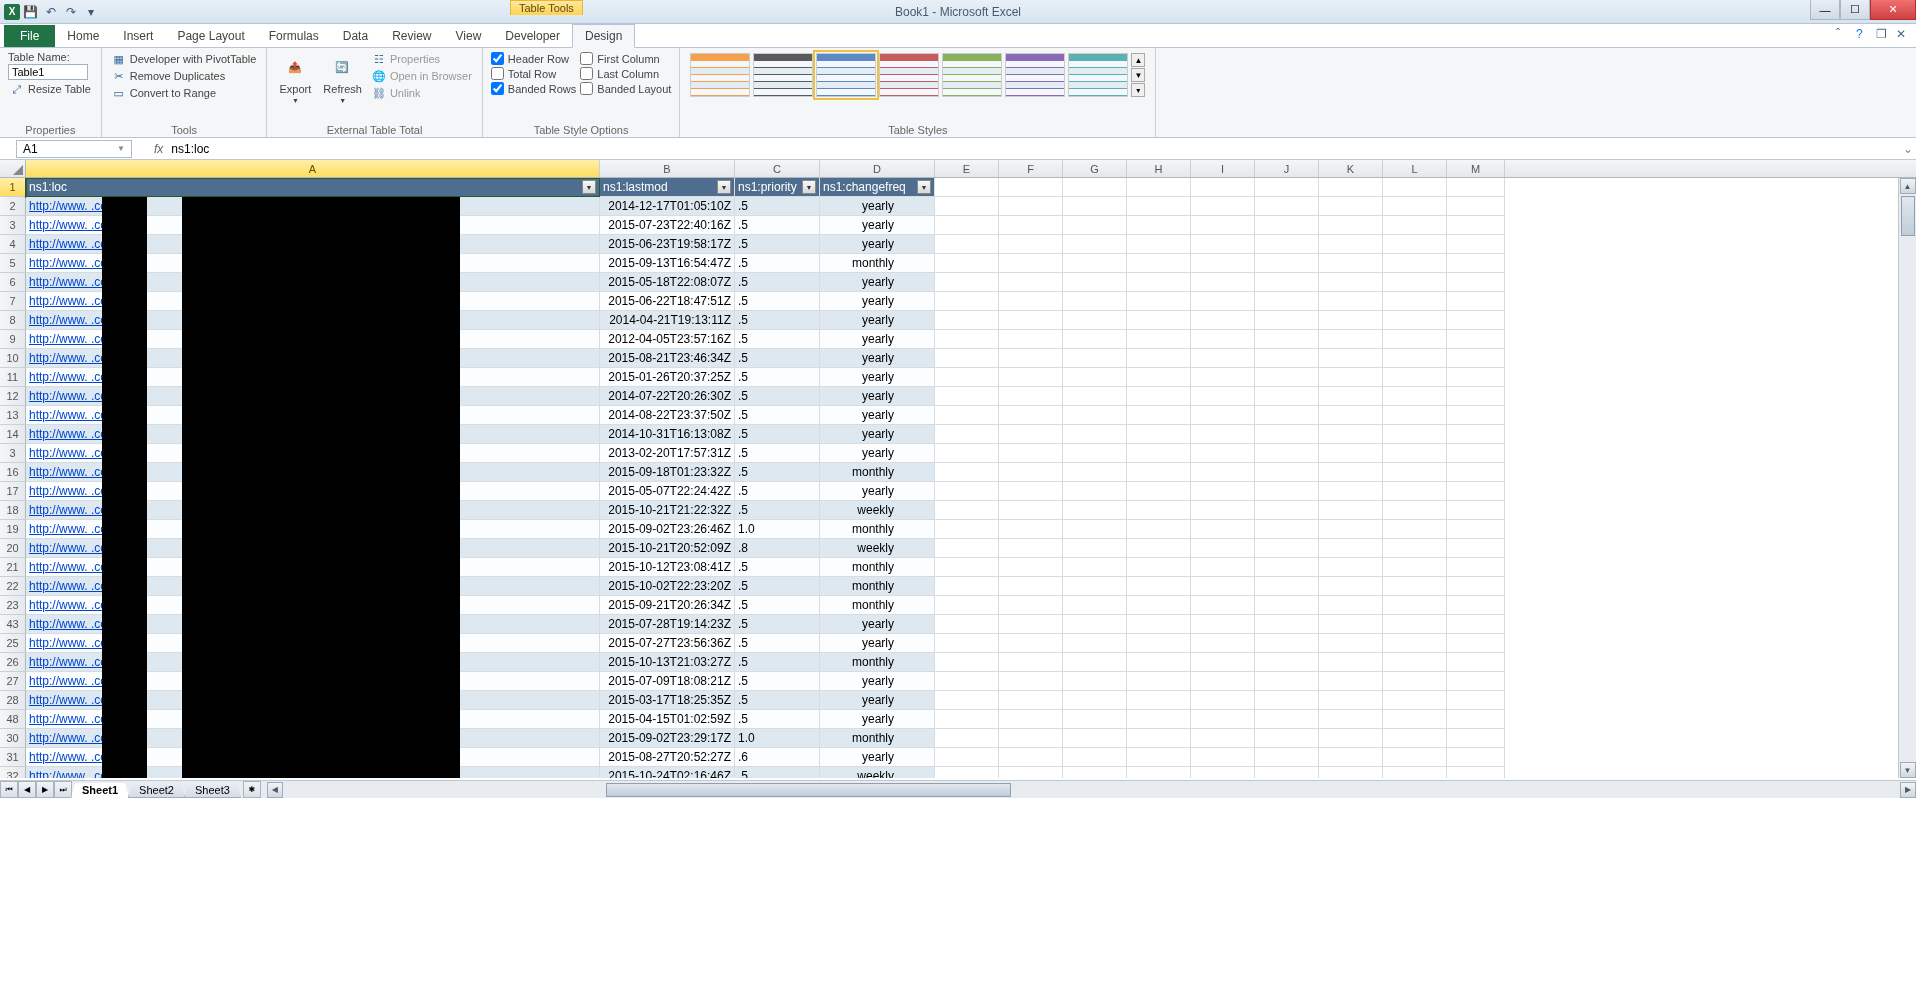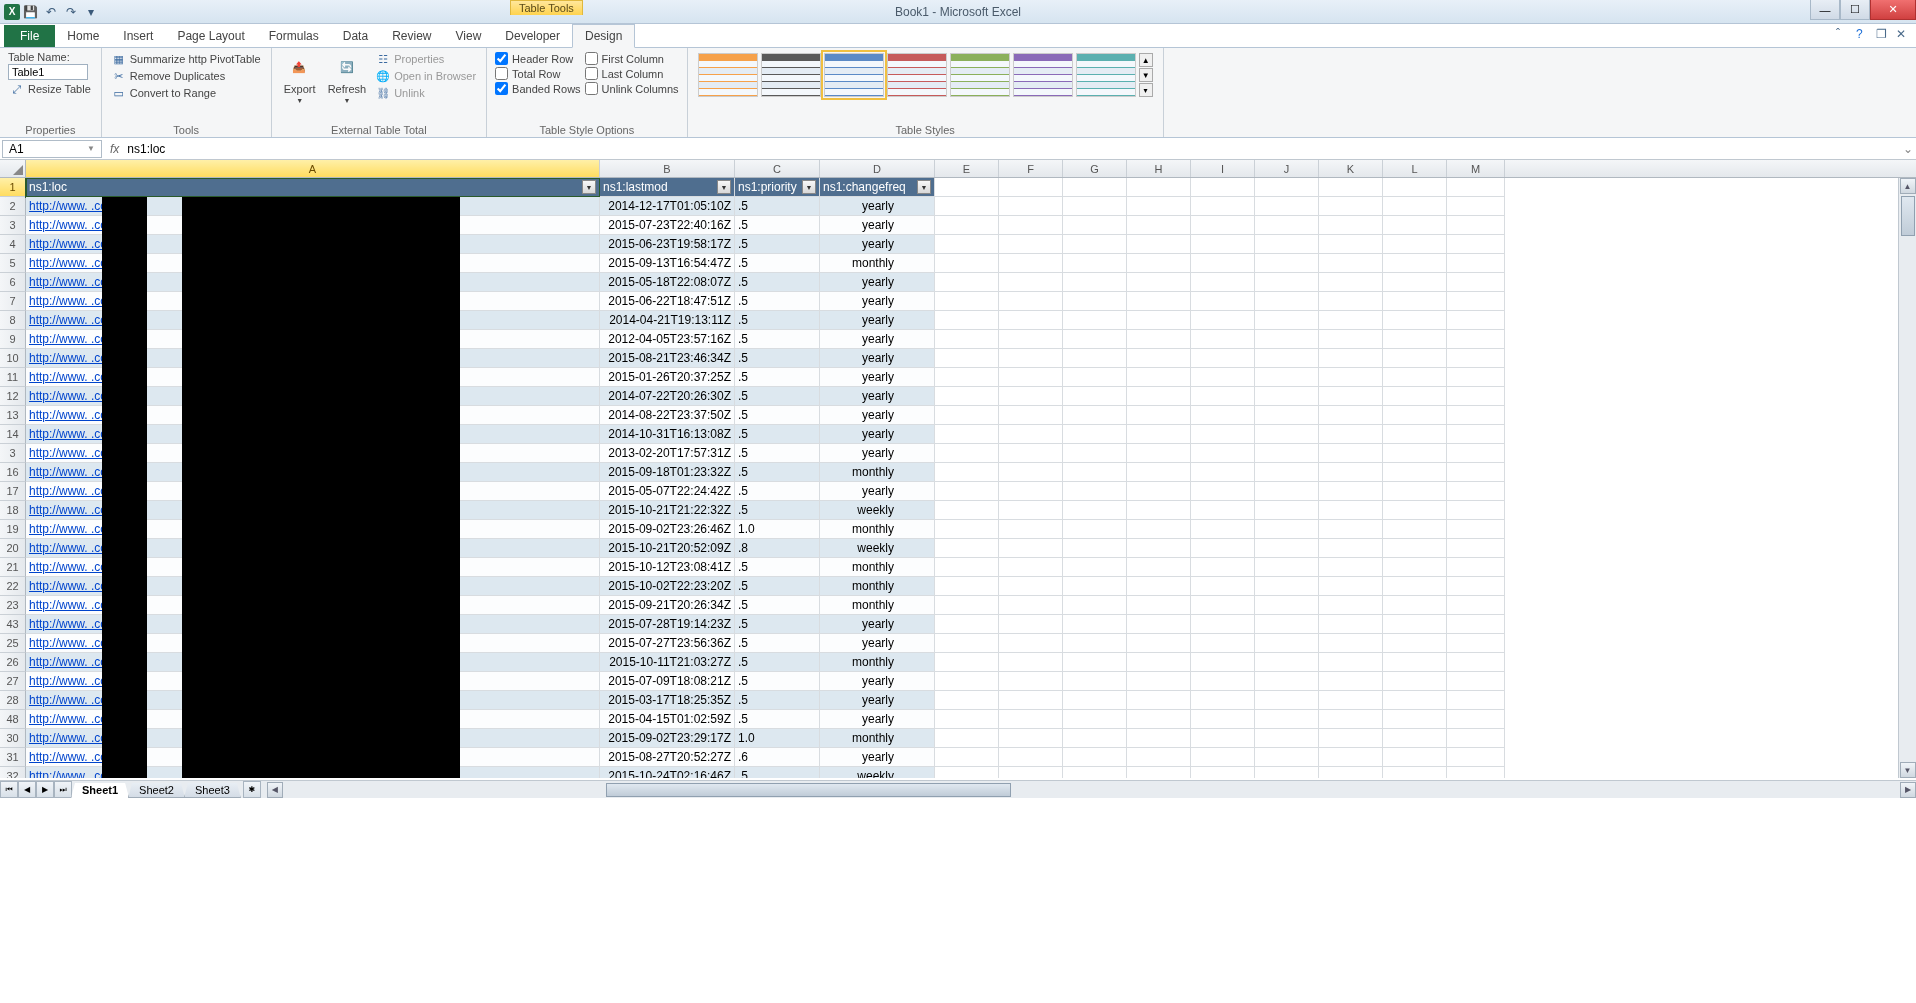--- a/index.html
+++ b/index.html
@@ -41,21 +41,21 @@
 .chk input { width: 13px; height: 13px; }
 .style-gallery { display: flex; gap: 3px; align-items: center; padding: 2px; }
 .style-swatch { width: 60px; height: 44px; border: 1px solid #ccc; cursor: pointer; position: relative; }
 .style-swatch.sel { outline: 2px solid #f0c040; outline-offset: 1px; }
 .sw-row { height: 7px; }
 .gallery-controls { display: flex; flex-direction: column; gap: 1px; }
 .gal-btn { width: 14px; height: 14px; border: 1px solid #aaa; background: #f0f0f0; font-size: 8px; display: flex; align-items: center; justify-content: center; cursor: pointer; }
 
 
 .formula-bar { height: 22px; display: flex; align-items: center; border-bottom: 1px solid #c0c8d0; background: #fff; }
-.name-box { width: 100px; border: 1px solid #b0bcc8; margin: 1px 2px; padding: 1px 6px; font-size: 12px; display: flex; align-items: center; justify-content: space-between; background: #fff; }
+.name-box { width: 116px; border: 1px solid #b0bcc8; margin: 1px 16px; padding: 1px 6px; font-size: 12px; display: flex; align-items: center; justify-content: space-between; background: #fff; }
 .fx-area { display: flex; align-items: center; flex: 1; }
 .fx-icon { padding: 0 6px; font-style: italic; color: #666; }
 .fx-input { flex: 1; border: none; padding: 2px; font-size: 12px; }
 .fbar-expand { width: 16px; text-align: center; color: #888; cursor: pointer; }
 
 
 .grid-wrap { position: relative; height: 620px; }
 .col-headers { display: flex; height: 18px; background: linear-gradient(#f4f6f8, #e4e8ec); border-bottom: 1px solid #b0b8c0; }
 .corner { width: 26px; border-right: 1px solid #b0b8c0; background: linear-gradient(#f4f6f8, #e4e8ec); position: relative; }
 .corner::after { content: ''; position: absolute; right: 2px; bottom: 2px; border: 5px solid transparent; border-right-color: #888; border-bottom-color: #888; }
@@ -135,21 +135,21 @@
           <span>Resize Table</span>
         </div>
     </div>
     <div class="rgroup-label">Properties</div>
   </div>
 
   <div class="rgroup">
     <div class="rgroup-body" style="flex-direction:column; gap:1px;">
       <div class="rbtn">
           <span class="rbtn-icon">▦</span>
-          <span>Summarize http PivotTable</span>
+          <span>Developer with PivotTable</span>
         </div>
       <div class="rbtn">
           <span class="rbtn-icon">✂</span>
           <span>Remove Duplicates</span>
         </div>
       <div class="rbtn">
           <span class="rbtn-icon">▭</span>
           <span>Convert to Range</span>
         </div>
     </div>
@@ -206,21 +206,21 @@
         <label class="chk">
             <input type="checkbox" style="">
             <span>First Column</span>
           </label>
         <label class="chk">
             <input type="checkbox" style="">
             <span>Last Column</span>
           </label>
         <label class="chk">
             <input type="checkbox" style="">
-            <span>Unlink Columns</span>
+            <span>Banded Layout</span>
           </label>
       </div>
     </div>
     <div class="rgroup-label">Table Style Options</div>
   </div>
 
   <div class="rgroup" style="flex:0 0 auto">
     <div class="rgroup-body style-gallery" id="style-gallery">
         <div class="style-swatch">
           <div class="sw-row" style="background: rgb(246, 161, 74); border-bottom: 1px solid rgb(246, 161, 74);"></div>
@@ -788,21 +788,21 @@
           <div class="cell" style="width: 64px;"></div>
           <div class="cell" style="width: 64px;"></div>
           <div class="cell" style="width: 64px;"></div>
           <div class="cell" style="width: 64px;"></div>
           <div class="cell" style="width: 58px;"></div>
         </div>
         <div class="row">
           <div class="cell band0" style="width: 574px;">
             <span class="link">http://www.      .com/</span>
           </div>
-          <div class="cell band0" style="width: 135px; justify-content: flex-end;">2015-10-11T21:03:27Z</div>
+          <div class="cell band0" style="width: 135px; justify-content: flex-end;">2015-10-13T21:03:27Z</div>
           <div class="cell band0" style="width: 85px;">.5</div>
           <div class="cell band0" style="width: 115px; justify-content: flex-end; padding-right: 40px;">monthly</div>
           <div class="cell" style="width: 64px;"></div>
           <div class="cell" style="width: 64px;"></div>
           <div class="cell" style="width: 64px;"></div>
           <div class="cell" style="width: 64px;"></div>
           <div class="cell" style="width: 64px;"></div>
           <div class="cell" style="width: 64px;"></div>
           <div class="cell" style="width: 64px;"></div>
           <div class="cell" style="width: 64px;"></div>

